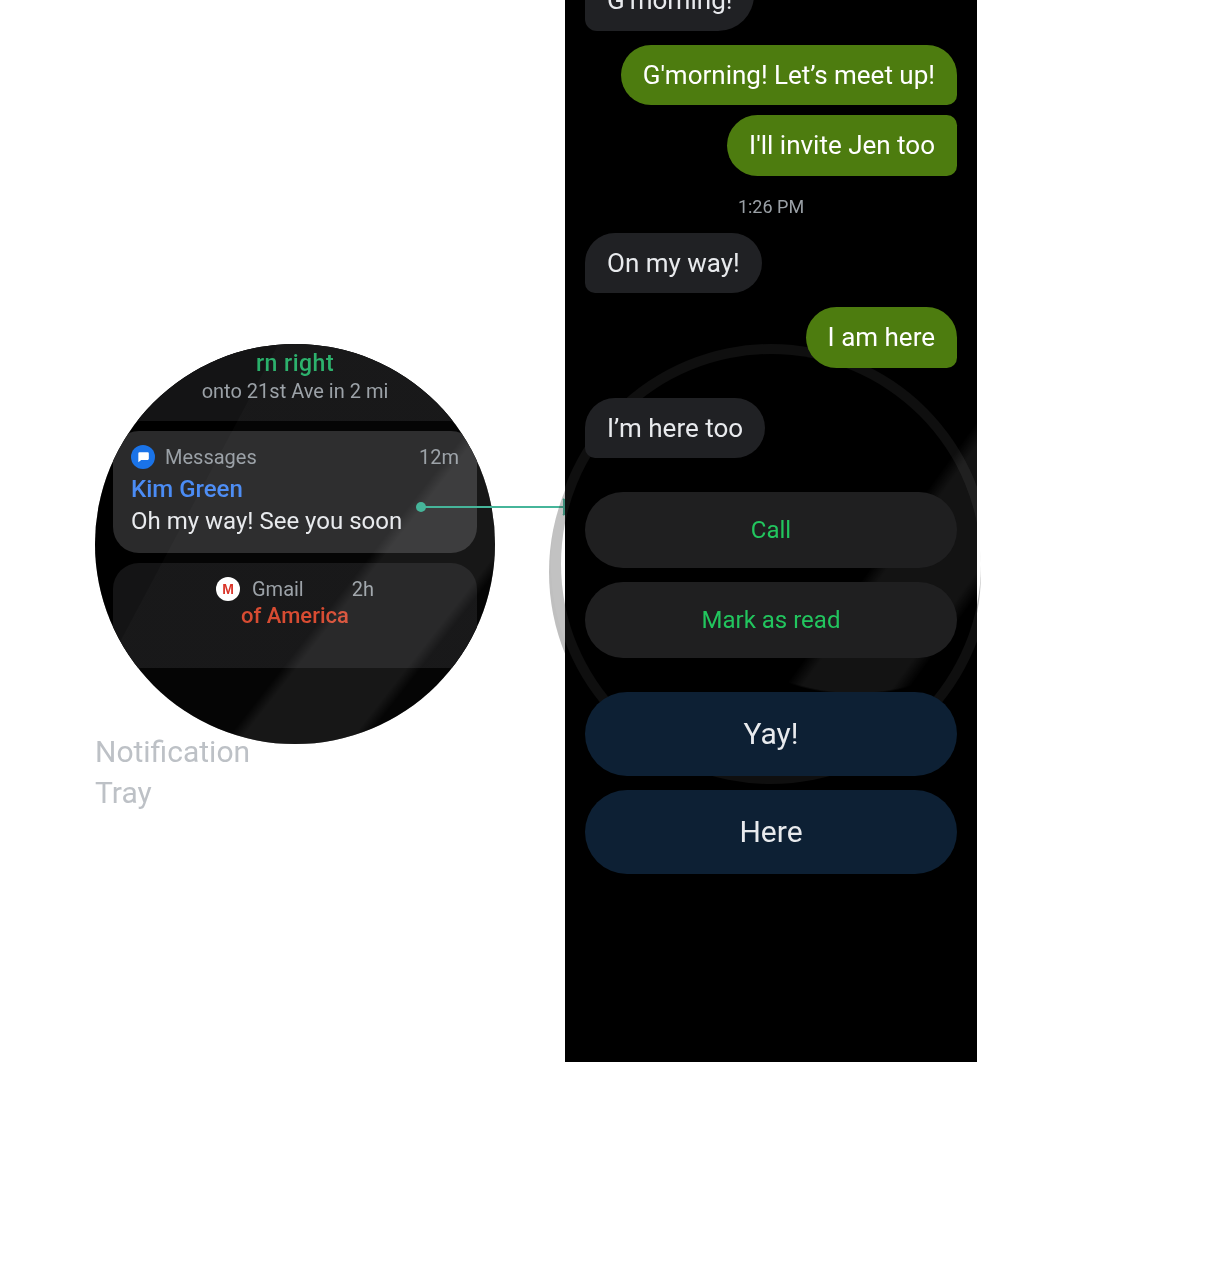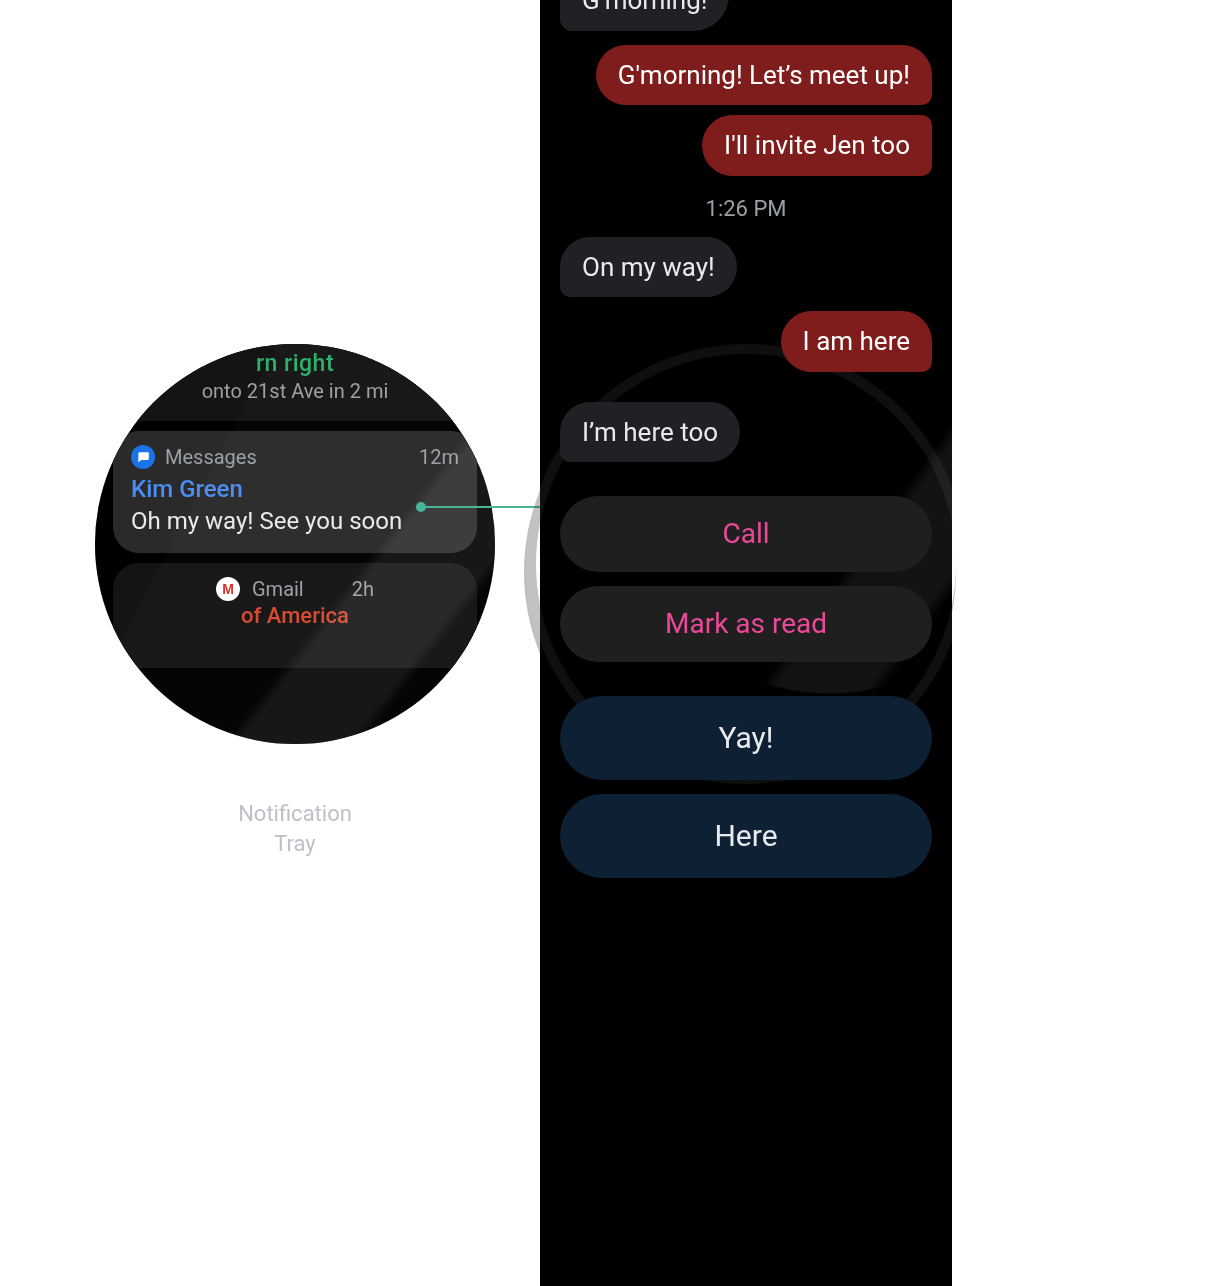--- a/index.html
+++ b/index.html
@@ -119,25 +119,24 @@
   .notif-gmail-sender {
     color: #d7482e;
     font-size: 22px;
     font-weight: 500;
     margin-top: 2px;
     text-align: center;
   }
   .tray-caption {
     position: absolute;
     left: 95px;
-    top: 799px;
+    top: 732px;
     width: 400px;
-    text-align: center;
     color: #bdc1c6;
-    font-size: 22px;
+    font-size: 30px;
     font-weight: 400;
     line-height: 1.35;
   }
 
   
   .connector {
     position: absolute;
     left: 415px;
     top: 495px;
     width: 170px;
@@ -145,24 +144,24 @@
     pointer-events: none;
   }
   .connector line, .connector circle, .connector polyline {
     stroke: #46b59a;
     fill: #46b59a;
   }
 
   
   .col-wrap {
     position: absolute;
-    left: 540px;
+    left: 565px;
     top: 0;
     width: 412px;
-    height: 1286px;
+    height: 1062px;
     background: #000000;
   }
   
   .ghost-circle {
     position: absolute;
     left: -4px;
     top: 354px;
     width: 420px;
     height: 420px;
     border-radius: 50%;
@@ -197,56 +196,56 @@
     inset: 0;
     padding: 0 20px 0 20px;
     box-sizing: border-box;
     display: flex;
     flex-direction: column;
     gap: 14px;
   }
 
   .msg-time {
     color: #9aa0a6;
-    font-size: 22px;
+    font-size: 18px;
     text-align: center;
     margin: 6px 0 2px;
   }
   .bubble {
     max-width: 300px;
     padding: 14px 22px;
     border-radius: 36px;
     font-size: 26px;
     line-height: 1.25;
     word-wrap: break-word;
   }
   .bubble.in {
     background: #202124;
     color: #e8eaed;
     align-self: flex-start;
     border-bottom-left-radius: 12px;
   }
   .bubble.out {
-    background: #7f1d1d;
+    background: #4d7c0f;
     color: #ffffff;
     align-self: flex-end;
     border-bottom-right-radius: 12px;
   }
   .bubble.out + .bubble.out,
   .bubble.in + .bubble.in { margin-top: -4px; }
   .bubble.out.second { border-top-right-radius: 12px; text-align: center; }
 
   .action-btn {
     background: #1f1f20;
-    color: #ec4899;
+    color: #22c55e;
     border-radius: 44px;
     height: 76px;
     line-height: 76px;
     text-align: center;
-    font-size: 28px;
+    font-size: 24px;
     font-weight: 400;
     cursor: pointer;
   }
   .suggest-btn {
     background: #0d2034;
     color: #e8eaed;
     border-radius: 44px;
     height: 84px;
     line-height: 84px;
     text-align: center;

